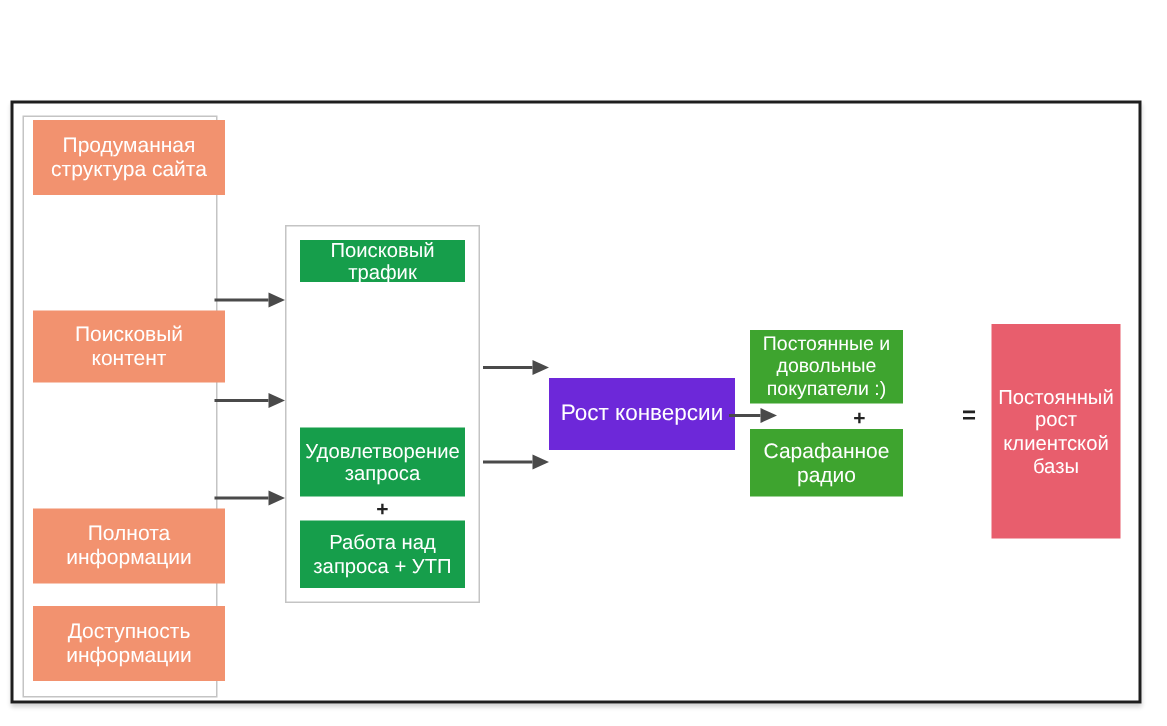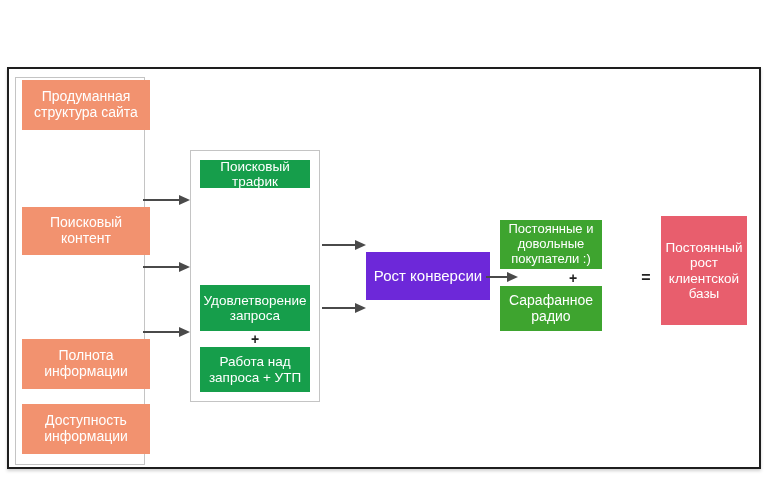--- a/index.html
+++ b/index.html
@@ -26,21 +26,21 @@
   .left-col{left:15px;top:77px;width:128px;height:386px;}
   .mid-col{left:190px;top:150px;width:128px;height:250px;}
   .box{
     position:absolute;display:flex;align-items:center;justify-content:center;
     text-align:center;color:#fff;line-height:1.14;padding:2px;box-sizing:border-box;
   }
   .salmon{background:#F2926F;left:22px;width:128px;font-size:14px;}
   .green{background:#169E4B;left:200px;width:110px;font-size:13.5px;}
   .green2{background:#3EA42F;left:500px;width:102px;}
   .orange{background:#6d28d9;left:366px;top:252px;width:124px;height:48px;font-size:15px;text-align:center;}
-  .pink{background:#E85E6D;left:661px;top:216px;width:86px;height:109px;font-size:13.5px;}
+  .pink{background:#E85E6D;left:661px;top:216px;width:86px;height:143px;font-size:13.5px;}
   .op{
     position:absolute;color:#222;font-weight:bold;text-align:center;
     font-size:15px;line-height:1;
   }
   .arrow{
     position:absolute;height:0;border-top:2px solid #4A4A4A;
   }
   .arrow::after{
     content:"";position:absolute;right:-11px;top:-6px;width:0;height:0;
     border-left:11px solid #4A4A4A;border-top:5px solid transparent;border-bottom:5px solid transparent;

